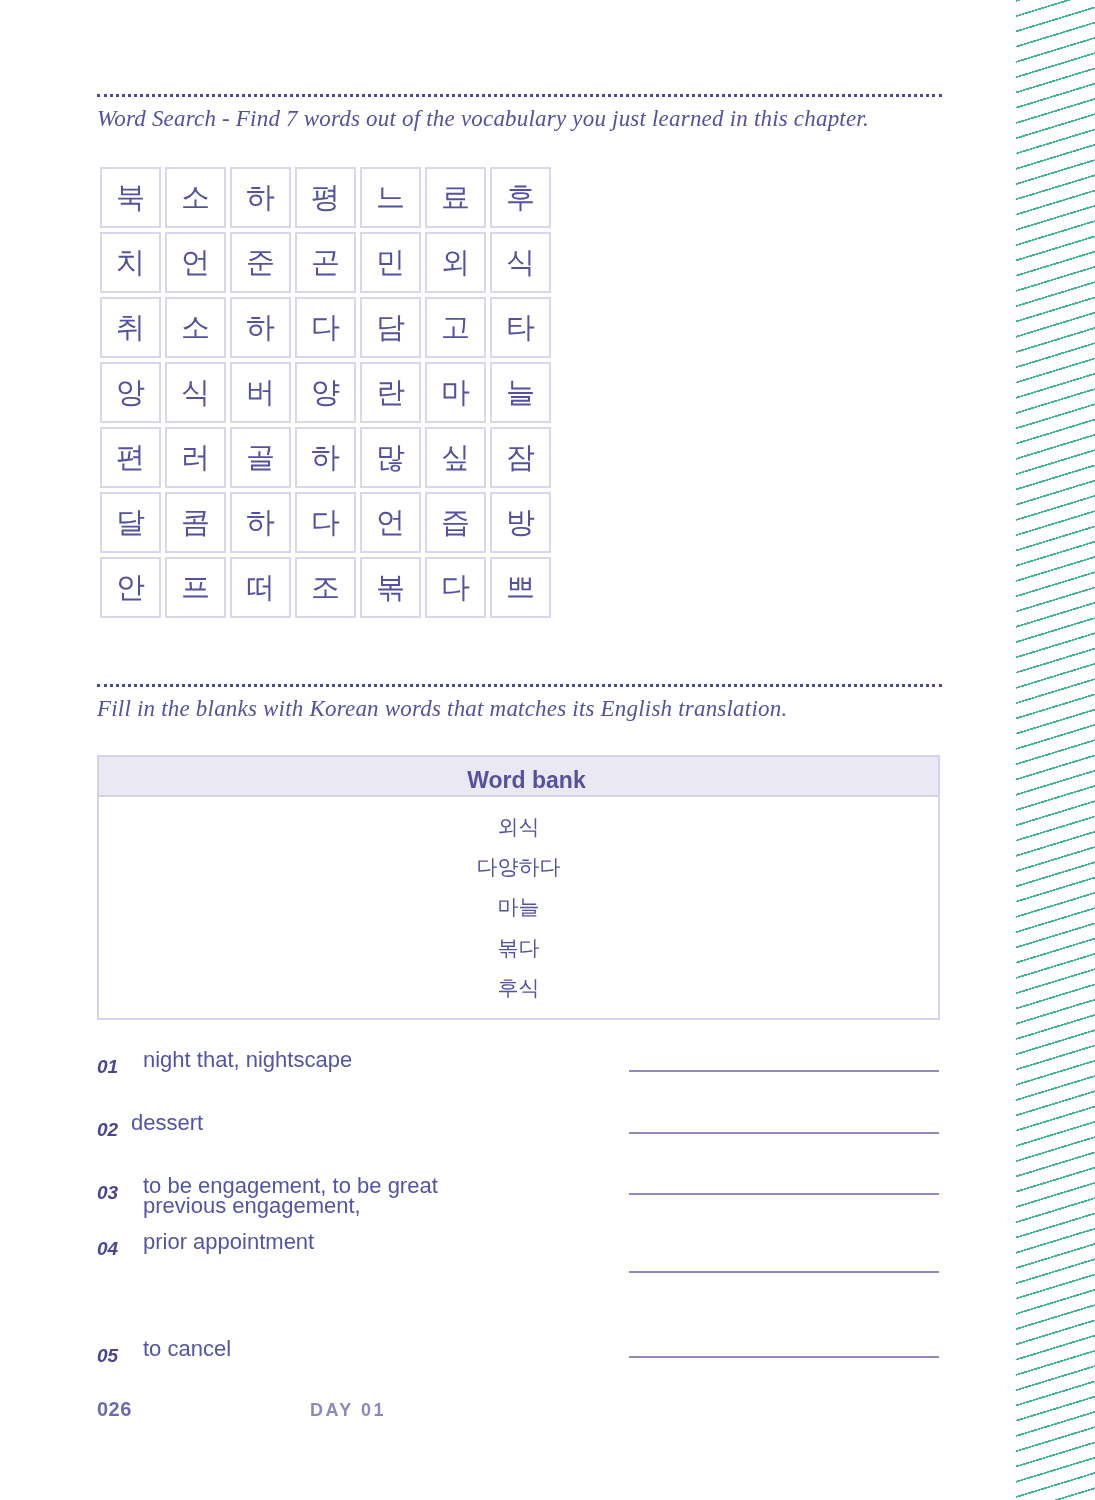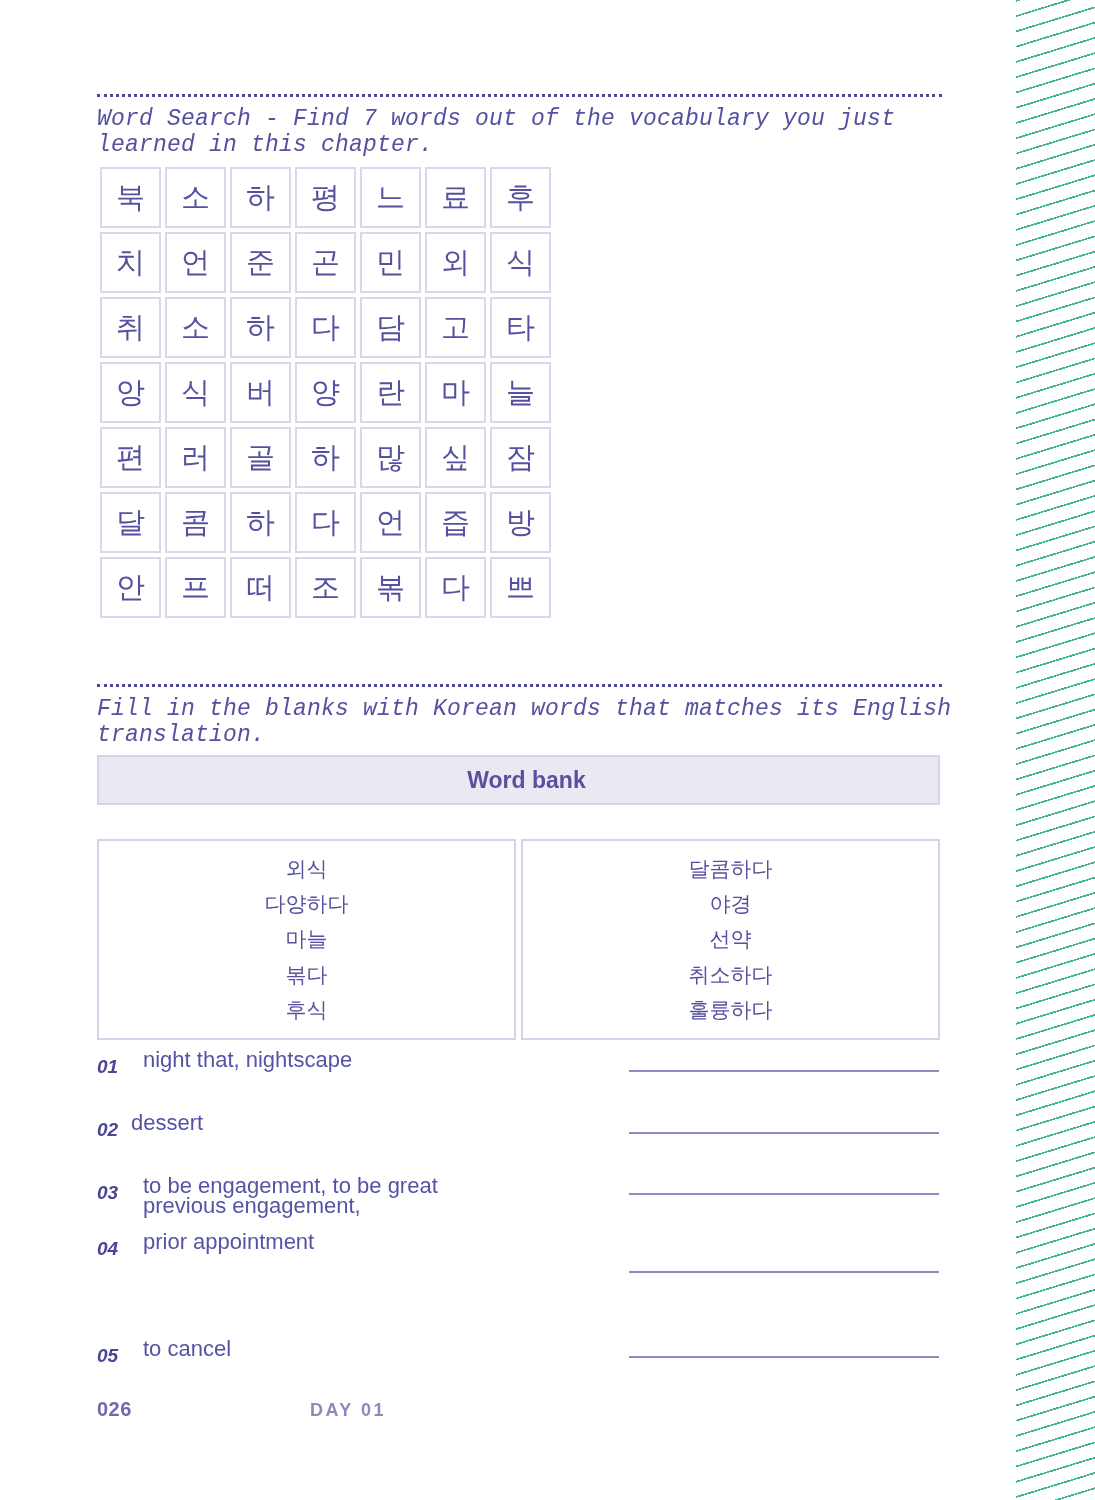--- a/index.html
+++ b/index.html
@@ -16,21 +16,21 @@
   
   .dotted{
     position:absolute;left:97px;width:845px;height:0;
     border-top:3px dotted #4c4a96;
   }
   .sep1{top:94px;}
   .sep2{top:684px;}
   
   .hand-title{
     position:absolute;left:97px;width:860px;
-    font-family:Liberation Mono, monospace;font-style:italic;
+    font-family:Liberation Serif, serif;font-style:italic;
     font-size:23px;color:#55519e;letter-spacing:.2px;
   }
   .title1{top:106px;}
   .title2{top:696px;}
   
   .ws-grid{
     position:absolute;left:100px;top:167px;
     display:grid;grid-template-columns:repeat(7,61px);
     grid-auto-rows:61px;gap:4px;
   }
@@ -40,21 +40,21 @@
     font-size:29px;color:#55519e;
   }
   
   .bank-header{
     position:absolute;left:97px;top:755px;width:843px;height:50px;
     box-sizing:border-box;border:2px solid #d5d3e8;background:#eae8f3;
     display:flex;align-items:center;justify-content:center;
     font-size:23px;font-weight:bold;color:#56509f;padding-left:16px;
   }
   .bank-body{
-    position:absolute;left:97px;top:839px;width:843px;height:201px;
+    position:absolute;left:97px;top:795px;width:843px;height:225px;
     display:flex;gap:5px;
   }
   .bank-col{
     flex:1;box-sizing:border-box;border:2px solid #d5d3e8;background:#fff;
     display:flex;flex-direction:column;justify-content:space-around;
     align-items:center;padding:10px 0;
   }
   .bank-word{font-size:21px;color:#55519e;}
   
   .ex-row{
@@ -151,28 +151,20 @@
 <div class="bank-header">Word bank</div>
 <div class="bank-body">
   <div class="bank-col">
 
   <div class="bank-word">외식</div>
       <div class="bank-word">다양하다</div>
       <div class="bank-word">마늘</div>
       <div class="bank-word">볶다</div>
       <div class="bank-word">후식</div>
     </div>
-  <div class="bank-col">
-
-  <div class="bank-word">달콤하다</div>
-      <div class="bank-word">야경</div>
-      <div class="bank-word">선약</div>
-      <div class="bank-word">취소하다</div>
-      <div class="bank-word">훌륭하다</div>
-    </div>
 </div>
 
 <div class="ex-row ex1">
   <span class="ex-num">01</span>
   <span class="ex-text">night that, nightscape</span>
 </div>
 <div class="ex-row ex2">
   <span class="ex-num">02</span>
   <span class="ex-text">dessert</span>
 </div>

